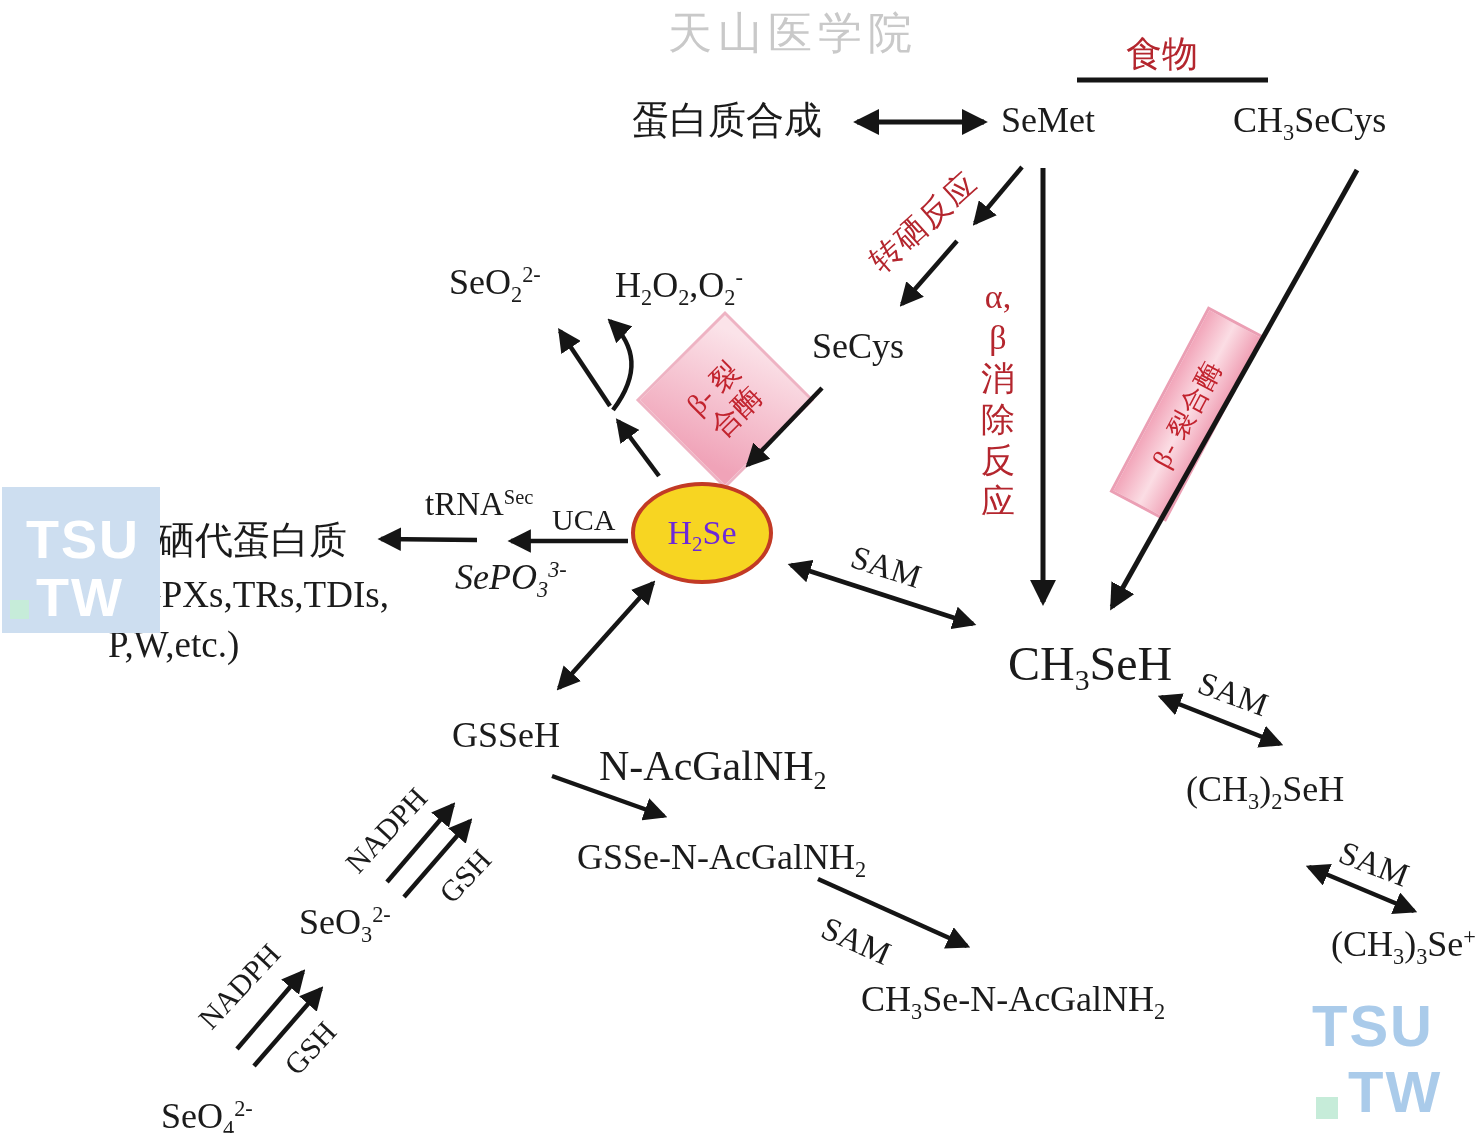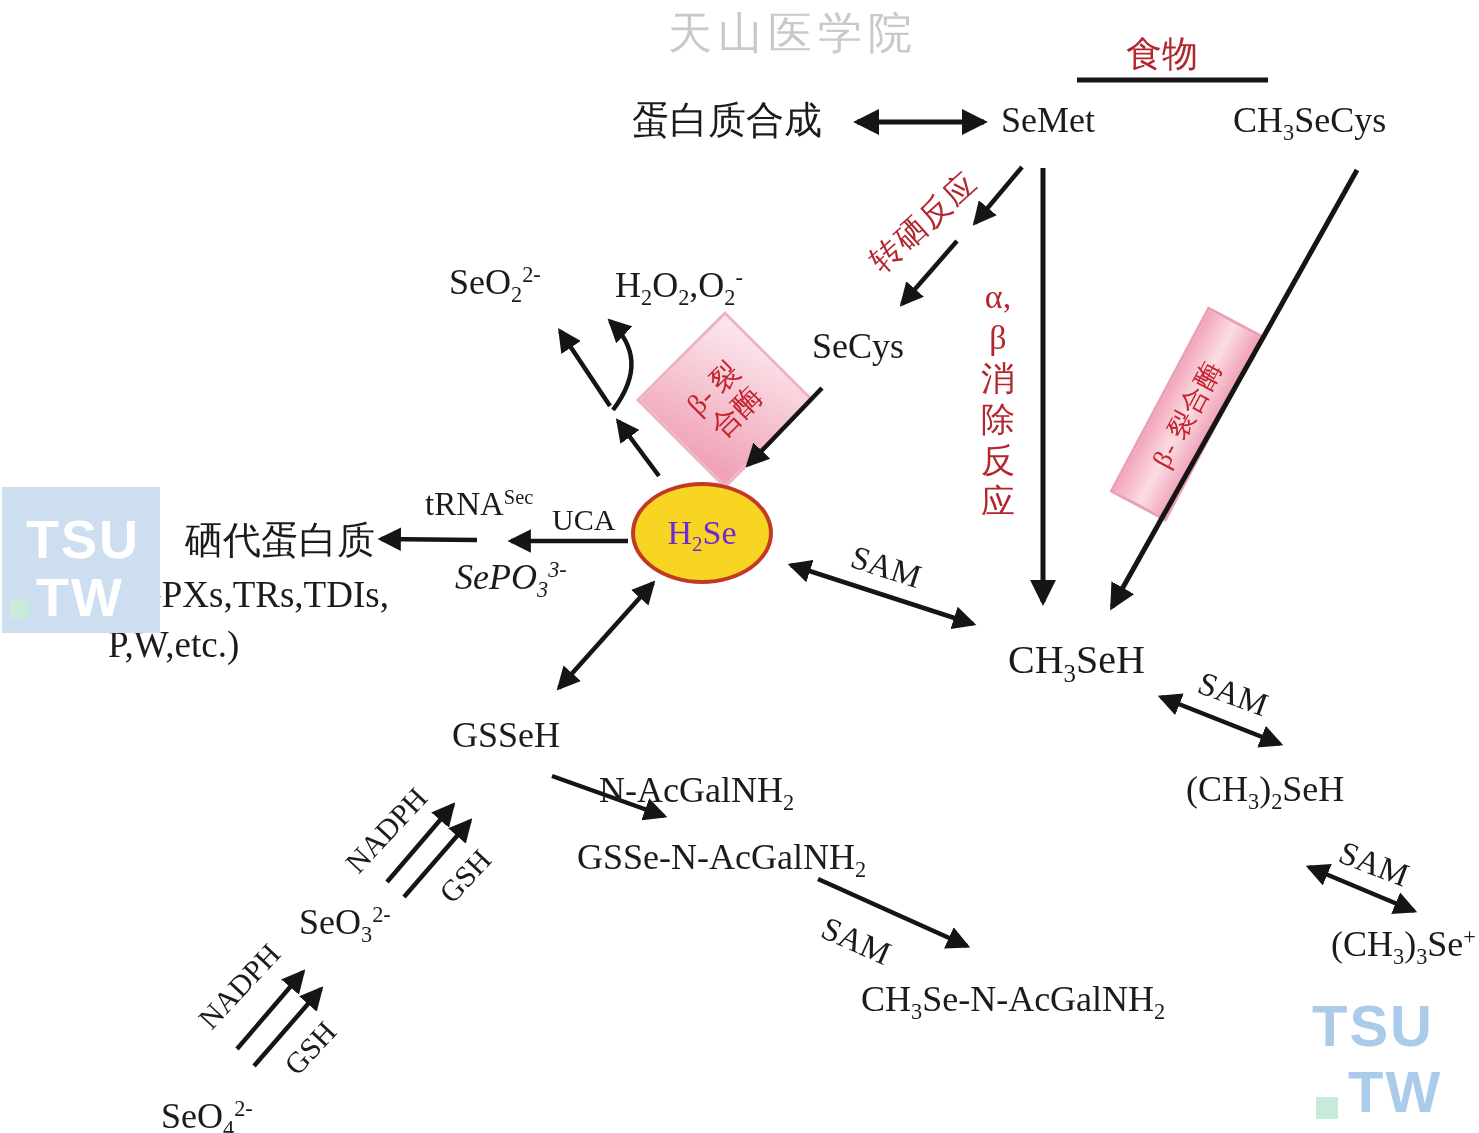--- a/index.html
+++ b/index.html
@@ -105,34 +105,34 @@
     <span>应</span>
   </div>
 
   <div class="lbl" style="left:449px;top:263px;font-size:36px;">SeO<sub>2</sub><sup>2-</sup></div>
   <div class="lbl" style="left:615px;top:266px;font-size:36px;">H<sub>2</sub>O<sub>2</sub>,O<sub>2</sub><sup>-</sup></div>
 
   <div class="lbl" style="left:425px;top:486px;font-size:33px;">tRNA<sup>Sec</sup></div>
   <div class="lbl" style="left:552px;top:503px;font-size:30px;">UCA</div>
   <div class="lbl" style="left:455px;top:558px;font-size:36px;font-style:italic;">SePO<sub>3</sub><sup>3-</sup></div>
 
-  <div class="lbl" style="left:157px;top:520px;font-size:38px;margin-left:28px;">硒代蛋白质</div>
+  <div class="lbl" style="left:157px;top:520px;font-size:38px;">硒代蛋白质</div>
   <div class="lbl" style="left:98px;top:575px;font-size:37px;">（GPXs,TRs,TDIs,</div>
   <div class="lbl" style="left:108px;top:625px;font-size:37px;">P,W,etc.)</div>
 
   <div class="lbl rot" style="left:886px;top:567px;font-size:33px;--r:18deg;">SAM</div>
-  <div class="lbl" style="left:1008px;top:638px;font-size:40px;">CH<sub>3</sub>SeH</div>
+  <div class="lbl" style="left:1008px;top:638px;font-size:48px;">CH<sub>3</sub>SeH</div>
 
   <div class="lbl rot" style="left:1233px;top:694px;font-size:33px;--r:20deg;">SAM</div>
   <div class="lbl" style="left:1186px;top:770px;font-size:36px;">(CH<sub>3</sub>)<sub>2</sub>SeH</div>
   <div class="lbl rot" style="left:1374px;top:864px;font-size:33px;--r:21deg;">SAM</div>
   <div class="lbl" style="left:1331px;top:925px;font-size:36px;">(CH<sub>3</sub>)<sub>3</sub>Se<sup>+</sup></div>
 
   <div class="lbl" style="left:452px;top:716px;font-size:36px;">GSSeH</div>
-  <div class="lbl" style="left:599px;top:743px;font-size:36px;margin-top:28px;">N-AcGalNH<sub>2</sub></div>
+  <div class="lbl" style="left:599px;top:743px;font-size:42px;">N-AcGalNH<sub>2</sub></div>
   <div class="lbl" style="left:577px;top:838px;font-size:36px;">GSSe-N-AcGalNH<sub>2</sub></div>
   <div class="lbl rot" style="left:856px;top:941px;font-size:33px;--r:24deg;">SAM</div>
   <div class="lbl" style="left:861px;top:980px;font-size:36px;">CH<sub>3</sub>Se-N-AcGalNH<sub>2</sub></div>
 
   <div class="lbl rot" style="left:239px;top:986px;font-size:30px;--r:-47deg;">NADPH</div>
   <div class="lbl rot" style="left:310px;top:1048px;font-size:30px;--r:-47deg;">GSH</div>
   <div class="lbl" style="left:299px;top:903px;font-size:36px;">SeO<sub>3</sub><sup>2-</sup></div>
   <div class="lbl rot" style="left:386px;top:830px;font-size:30px;--r:-47deg;">NADPH</div>
   <div class="lbl rot" style="left:465px;top:876px;font-size:30px;--r:-47deg;">GSH</div>
   <div class="lbl" style="left:161px;top:1061px;font-size:36px;margin-top:36px;">SeO<sub>4</sub><sup>2-</sup></div>

